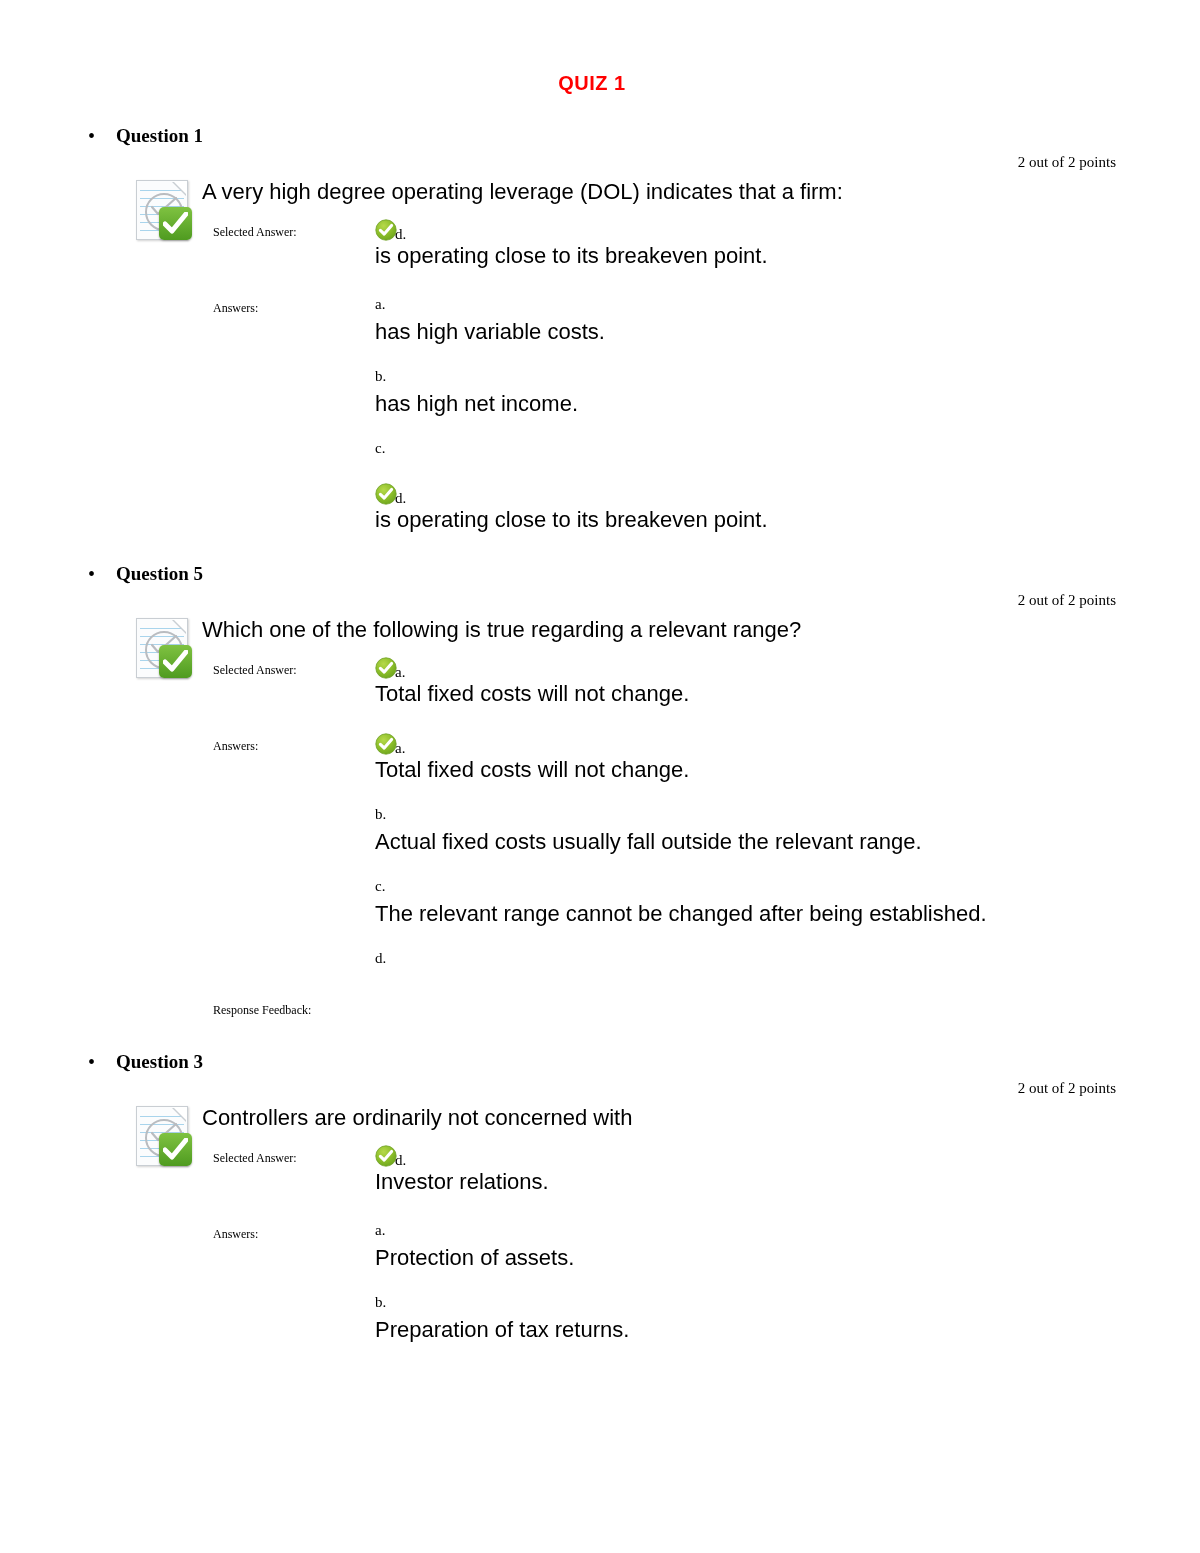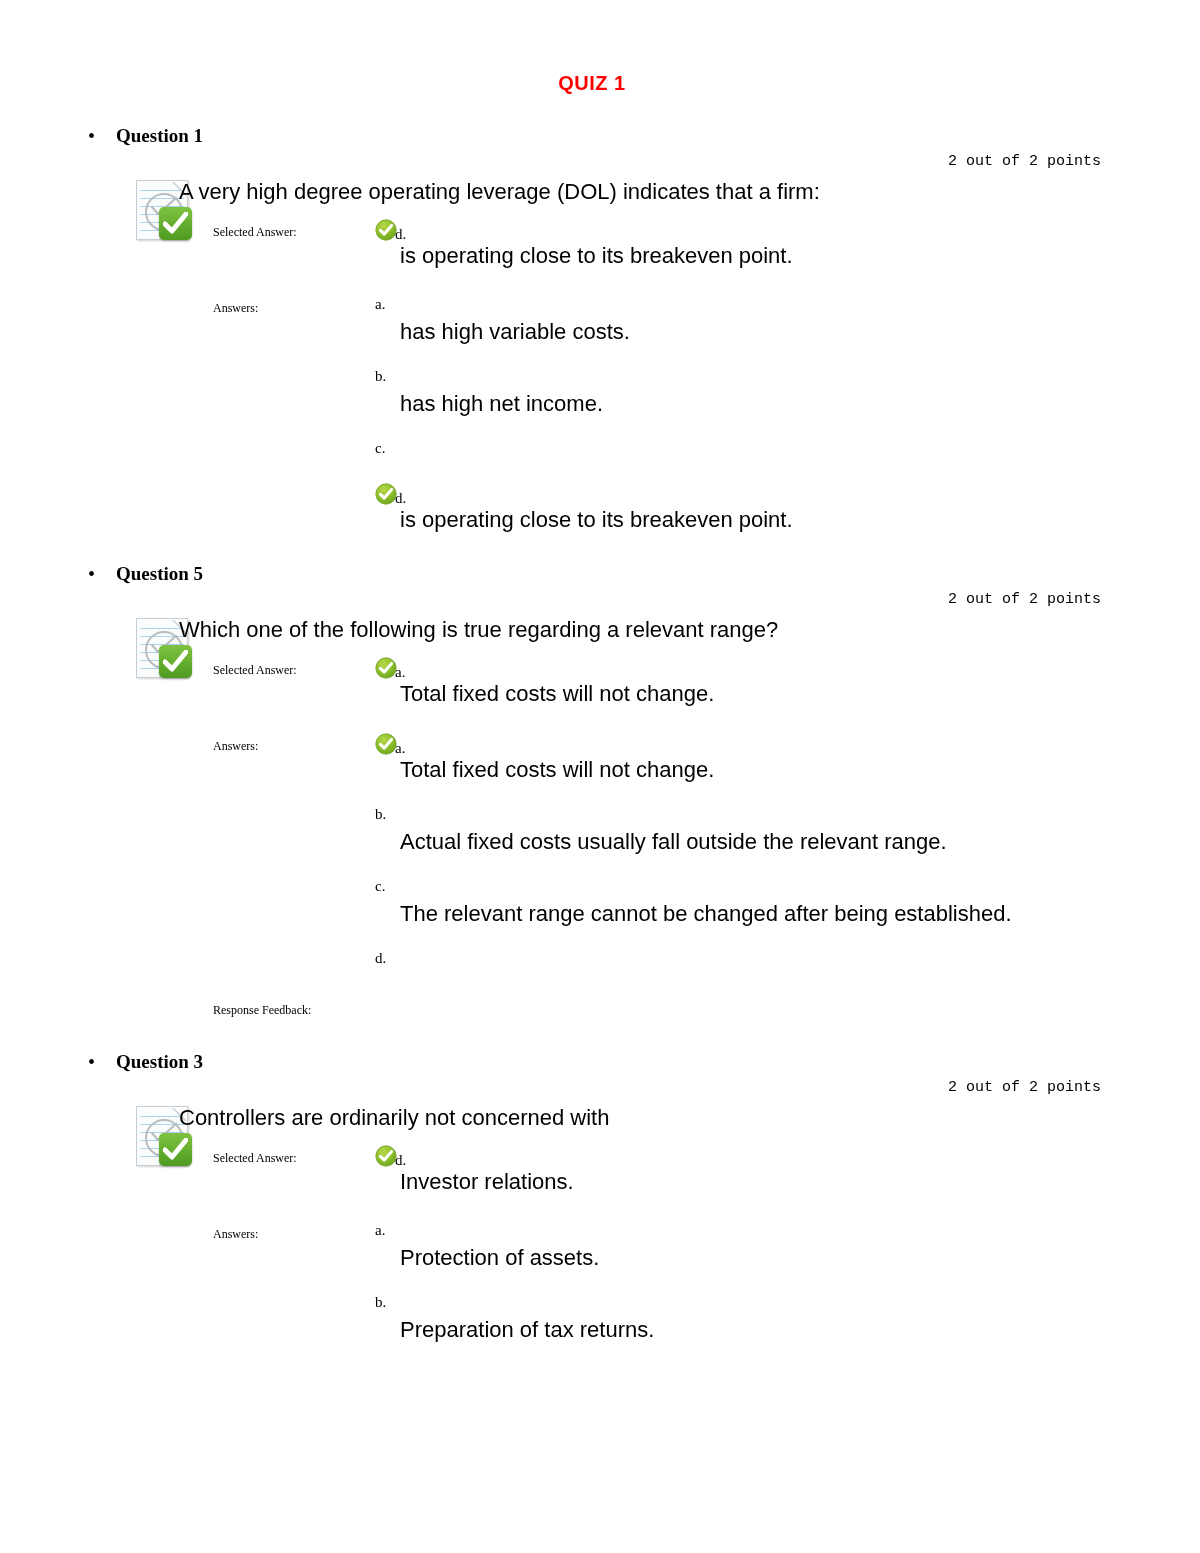--- a/index.html
+++ b/index.html
@@ -57,23 +57,23 @@
     left: 116px;
     top: 0;
     font-family: "Liberation Serif", serif;
     font-weight: bold;
     font-size: 19px;
     line-height: 22px;
     white-space: nowrap;
   }
   .q-points {
     position: absolute;
-    right: 83px;
+    right: 68px;
     top: 28px;
-    font-family: Liberation Mono, monospace;
+    font-family: Liberation Serif, serif;
     font-size: 15px;
     line-height: 18px;
     white-space: nowrap;
   }
 
   
   .q-body {
     position: relative;
     margin-top: 26px;
     padding-left: 133px;
@@ -140,21 +140,21 @@
     height: 33px;
     border-radius: 5px;
     background: linear-gradient(#7fc241, #4f9b20);
     box-shadow: 0 1px 2px rgba(0,0,0,0.3);
   }
   .quiz-icon .badge svg { position:absolute; left:4px; top:5px; }
 
   
   .q-prompt {
     position: relative;
-    margin-left: 46px;
+    margin-left: 69px;
     font-family: "Liberation Sans", sans-serif;
     font-size: 22px;
     line-height: 26px;
     font-weight: normal;
     color: #000;
     padding-top: 2px;
   }
 
   
   .ans-row {
@@ -204,21 +204,20 @@
   }
   .opt-letter.with-check { left: 20px; top: 6px; }
   .opt-letter.no-check   { left: 0px;  top: 0px; }
 
   .opt-text {
     font-family: "Liberation Sans", sans-serif;
     font-size: 22px;
     line-height: 27px;
     color: #000;
     margin-top: 1px;
-    margin-left: 25px;
   }
 
   
   .gcheck { display:block; width:22px; height:22px; }
 </style>
 </head>
 <body>
 
 <div class="page">
 

